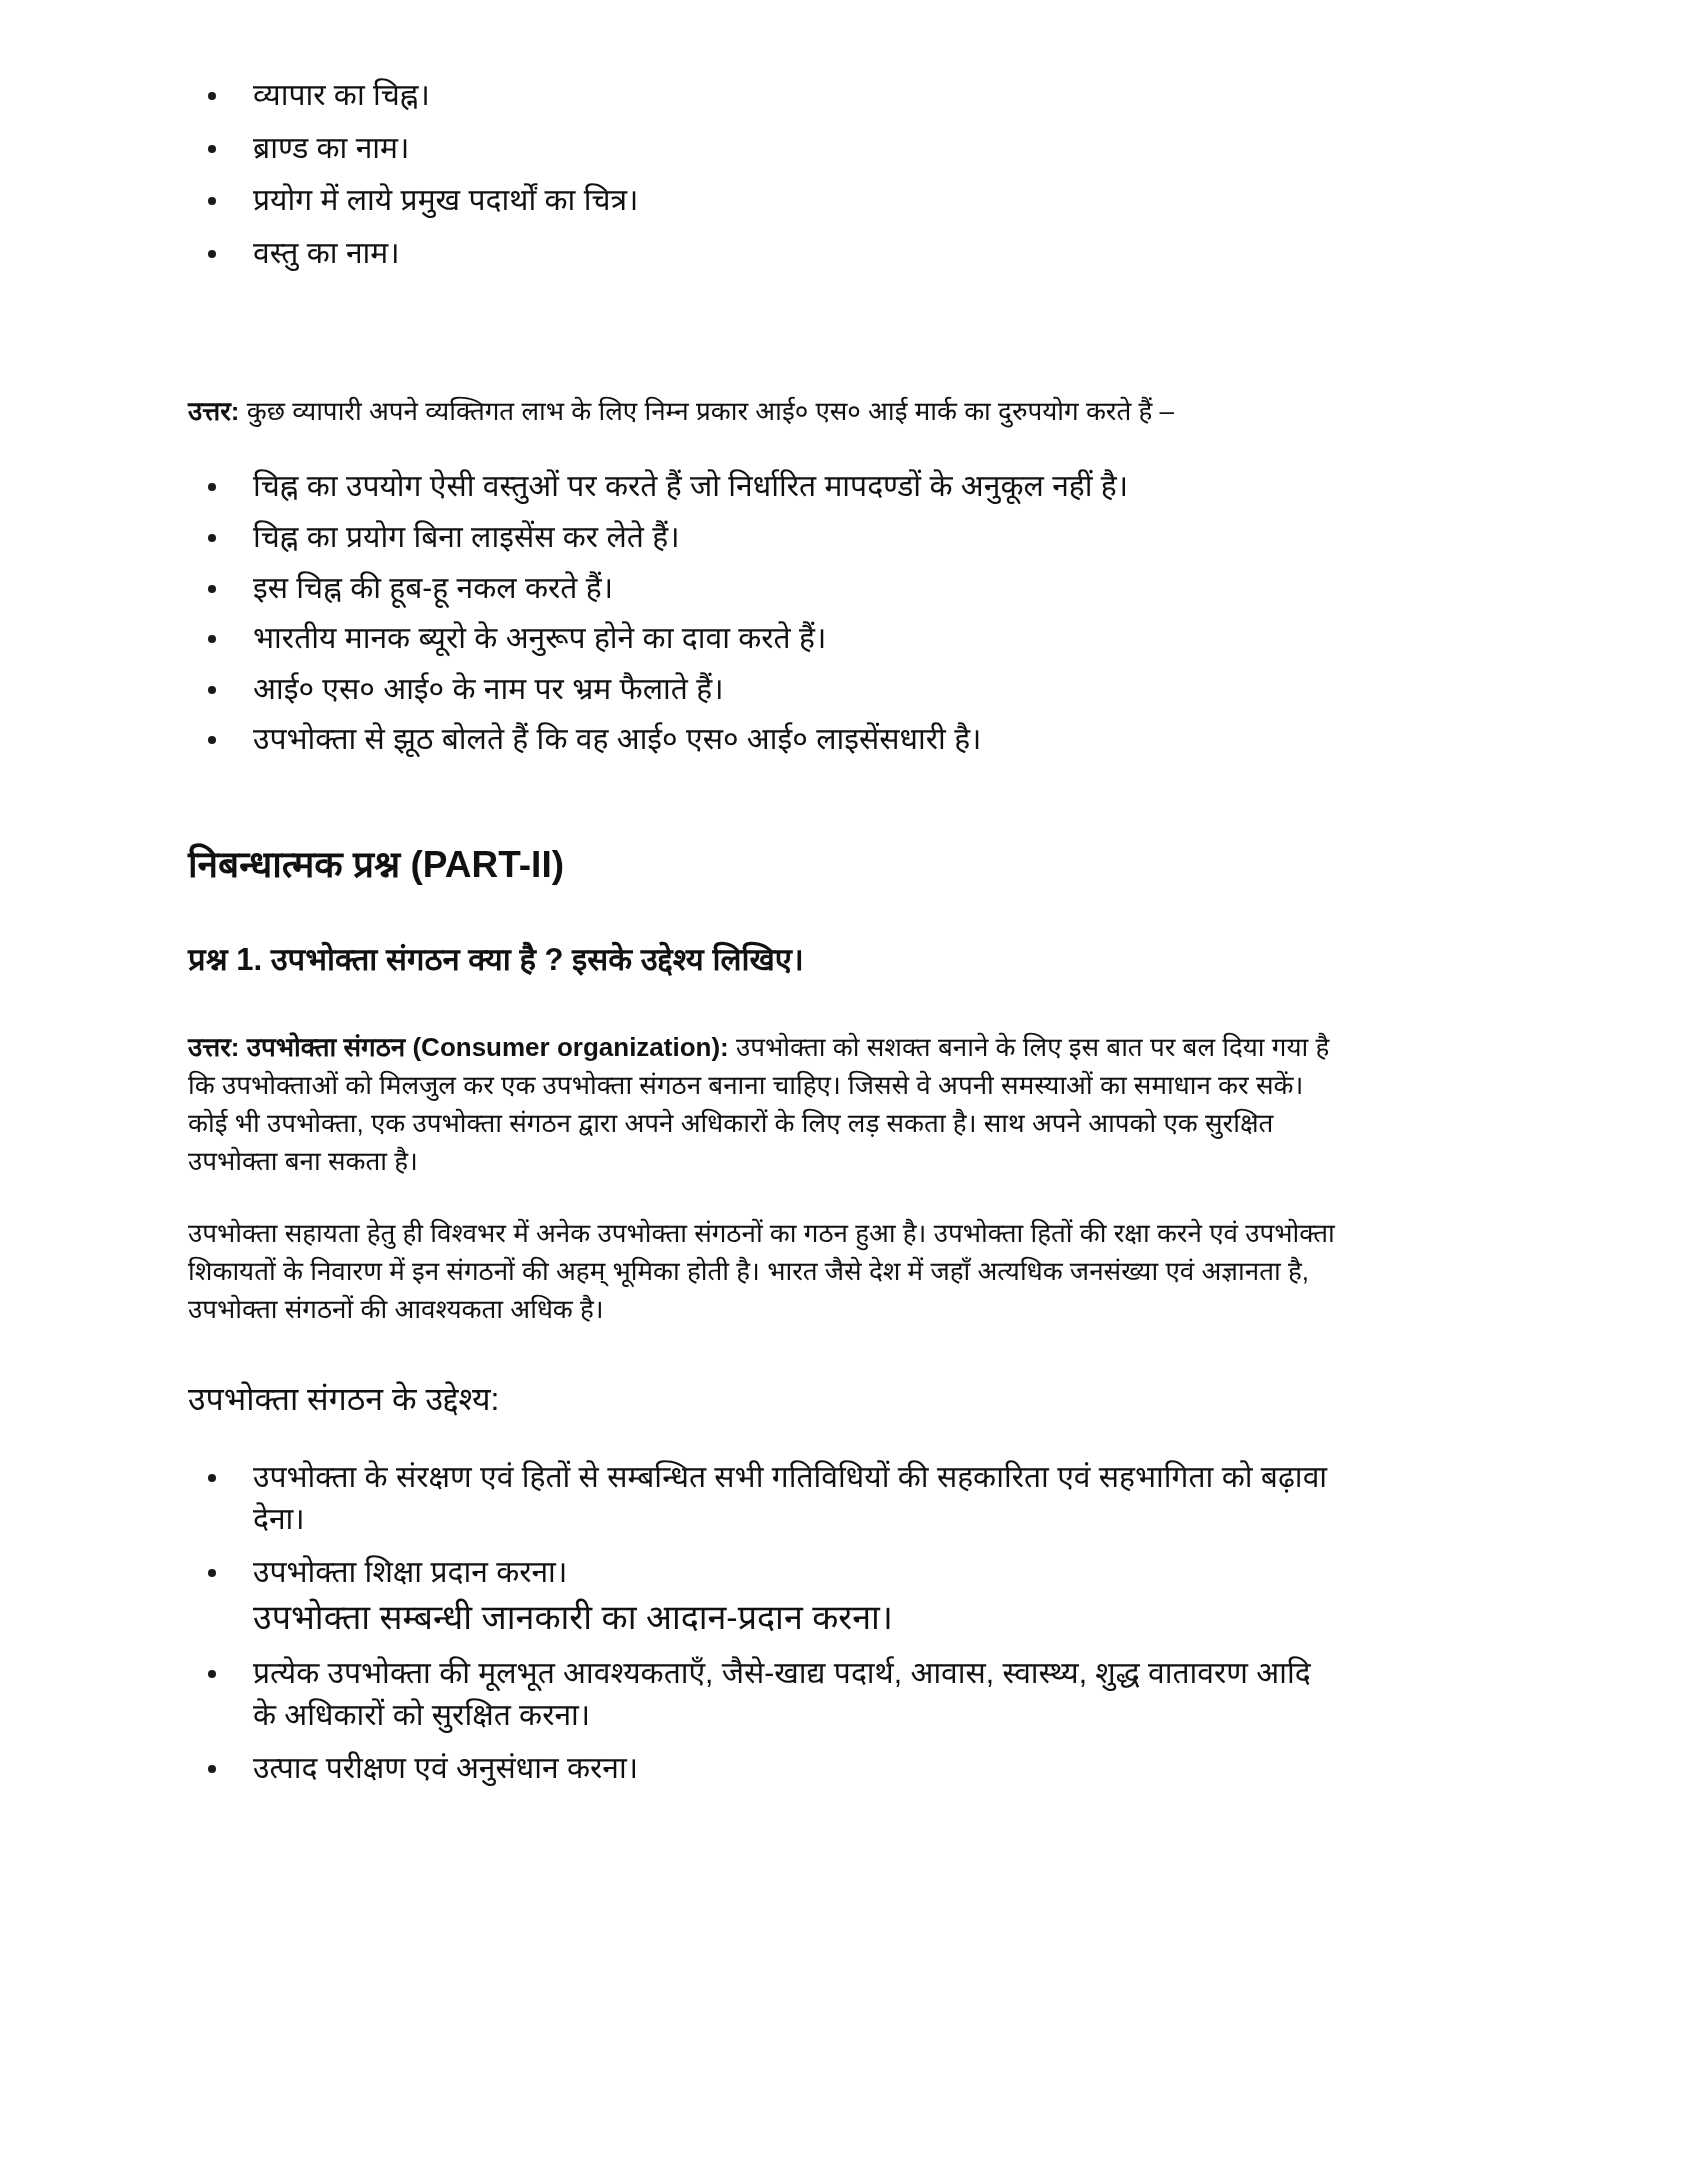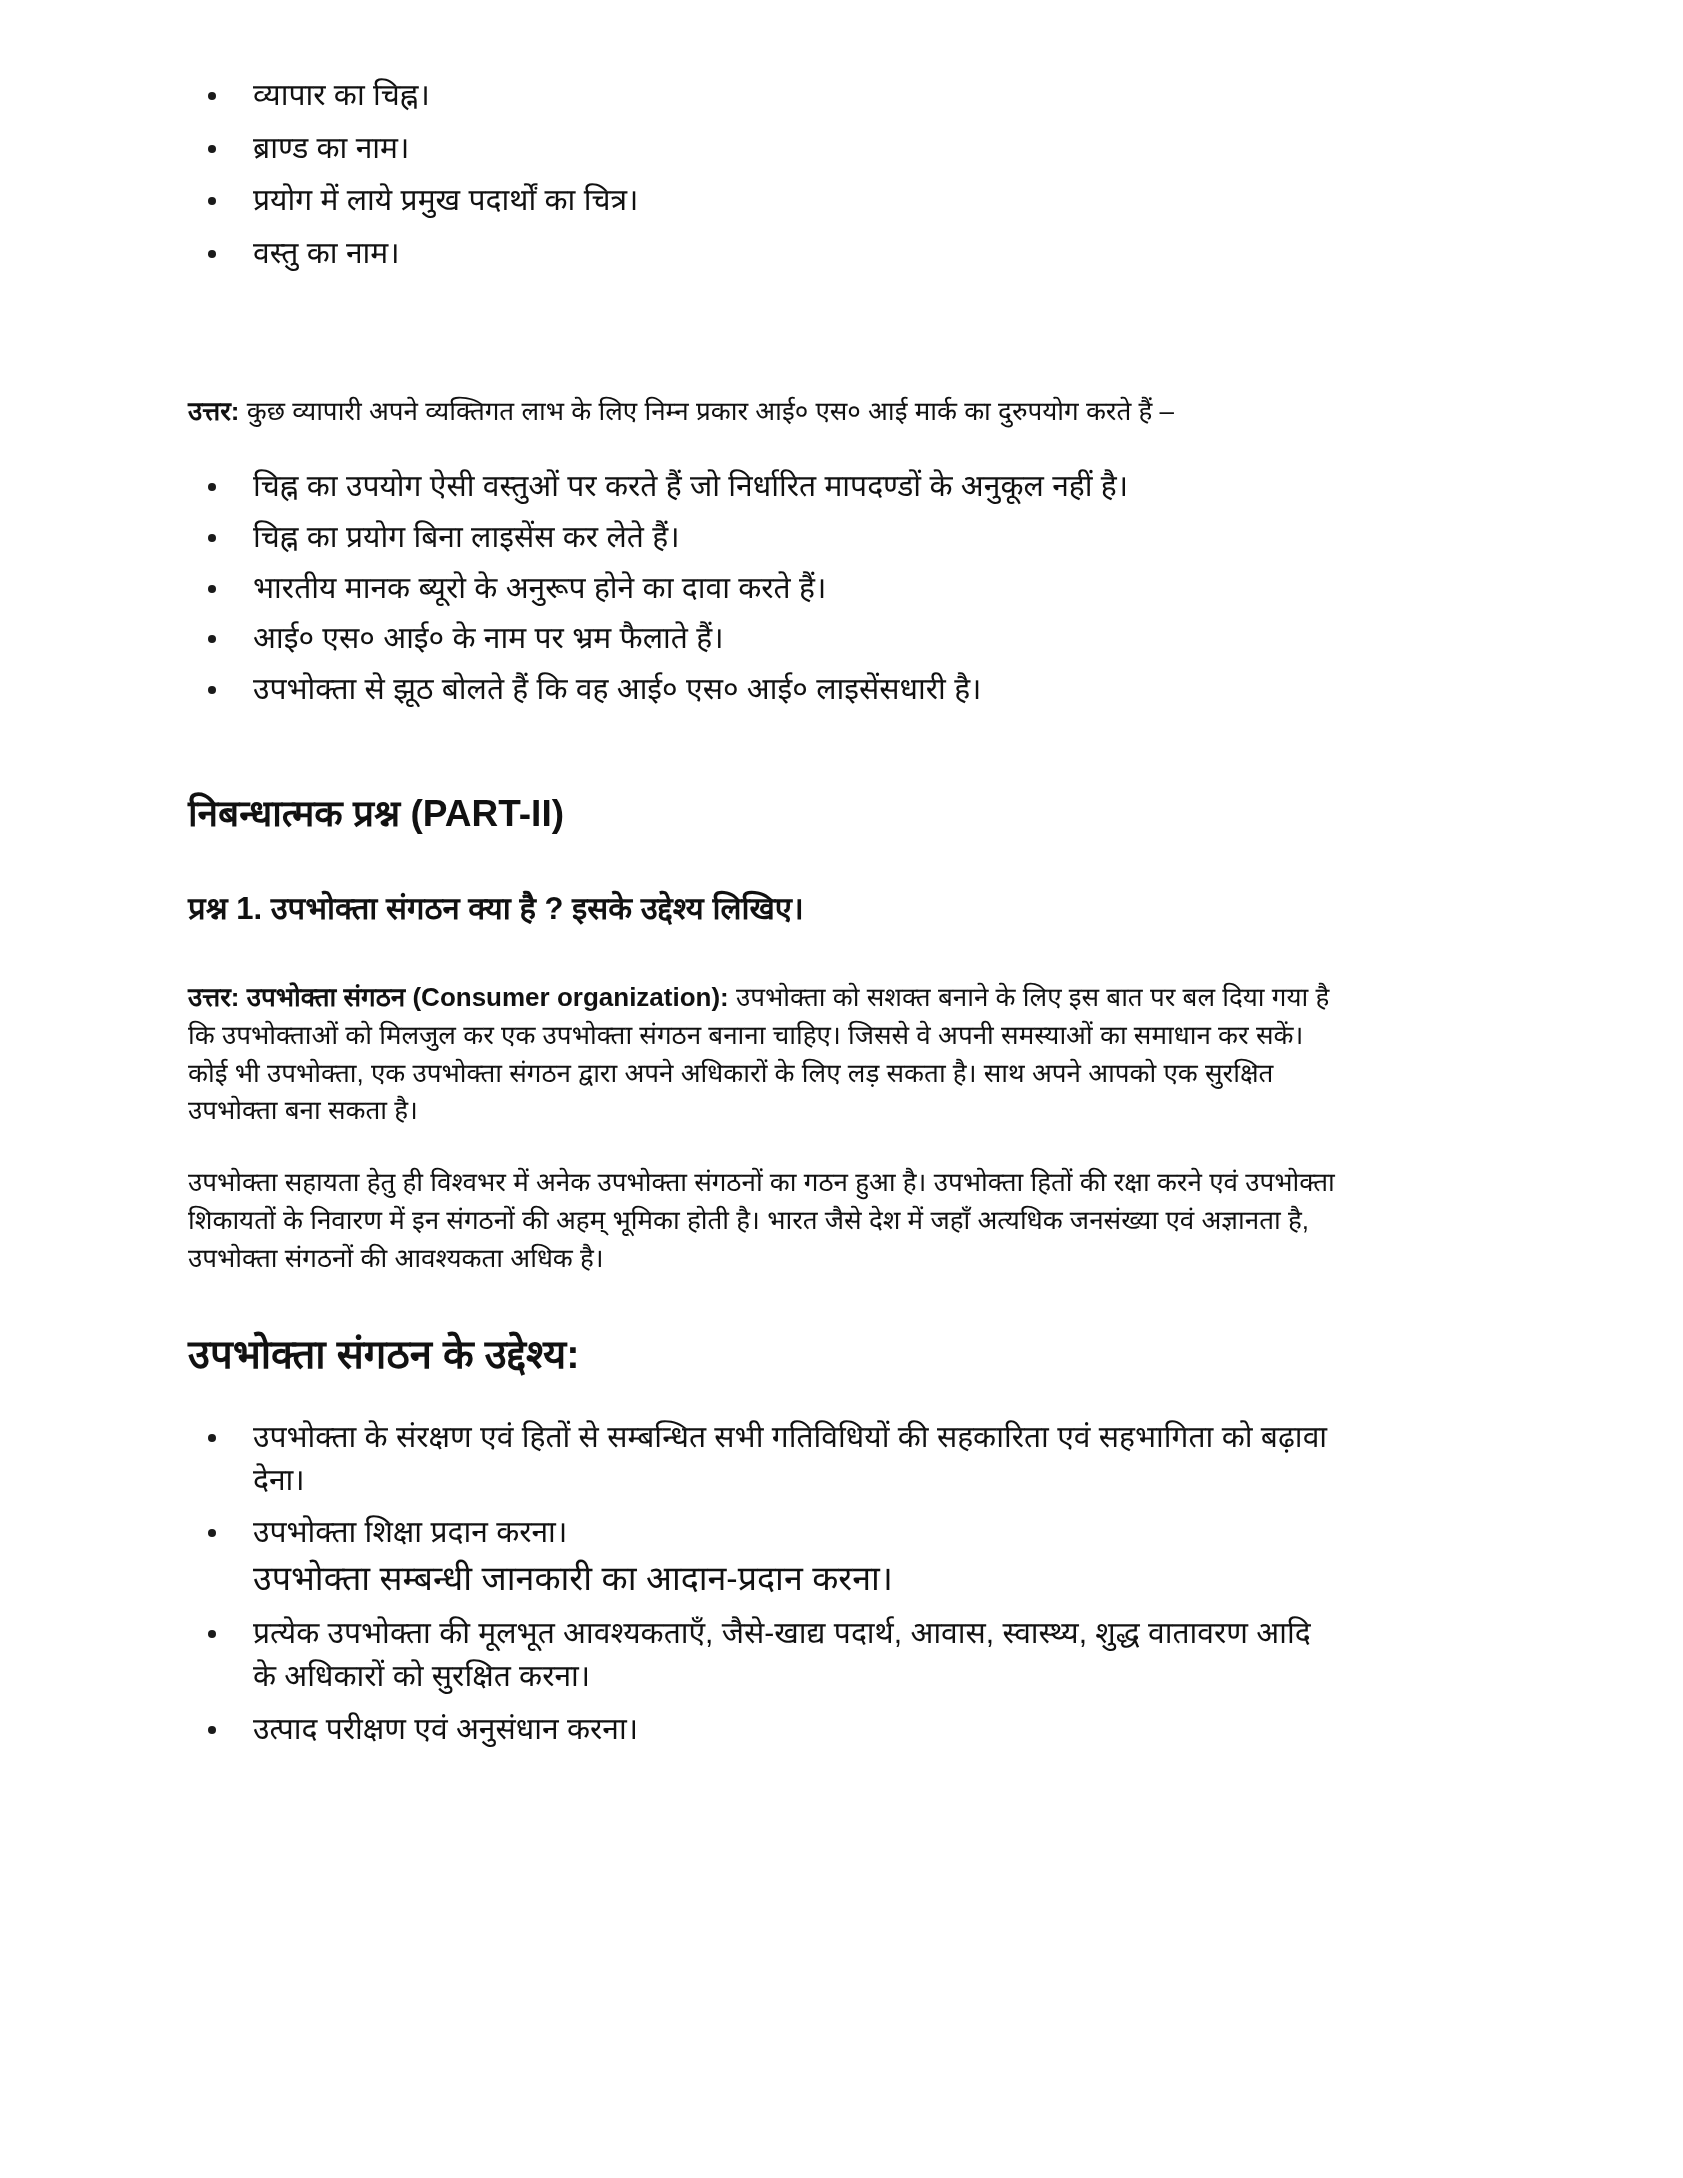--- a/index.html
+++ b/index.html
@@ -68,22 +68,22 @@
 
   .section-heading {
     font-size: 37px;
     font-weight: bold;
     font-family: "Liberation Sans", "DejaVu Sans", sans-serif;
     line-height: 1.35;
     margin: 0;
   }
 
   .sub-heading {
-    font-size: 40px;
-    font-weight: bold;
+    font-size: 32px;
+    font-weight: normal;
     font-family: "Liberation Sans", "DejaVu Sans", sans-serif;
     line-height: 1.4;
     margin: 0;
   }
 
   .para {
     font-size: 26px;
     line-height: 1.46;
     font-family: "Liberation Sans", "DejaVu Sans", sans-serif;
     margin: 0;
@@ -132,20 +132,23 @@
     <div class="gap-sm"></div>
 
     <ul class="bullet-list list-q6">
       <li>
         <span>चिह्न का उपयोग ऐसी वस्तुओं पर करते हैं जो निर्धारित मापदण्डों के अनुकूल नहीं है।</span>
       </li>
       <li>
         <span>चिह्न का प्रयोग बिना लाइसेंस कर लेते हैं।</span>
       </li>
       <li>
+        <span>इस चिह्न की हूब-हू नकल करते हैं।</span>
+      </li>
+      <li>
         <span>भारतीय मानक ब्यूरो के अनुरूप होने का दावा करते हैं।</span>
       </li>
       <li>
         <span>आई० एस० आई० के नाम पर भ्रम फैलाते हैं।</span>
       </li>
       <li>
         <span>उपभोक्ता से झूठ बोलते हैं कि वह आई० एस० आई० लाइसेंसधारी है।</span>
       </li>
     </ul>
 

